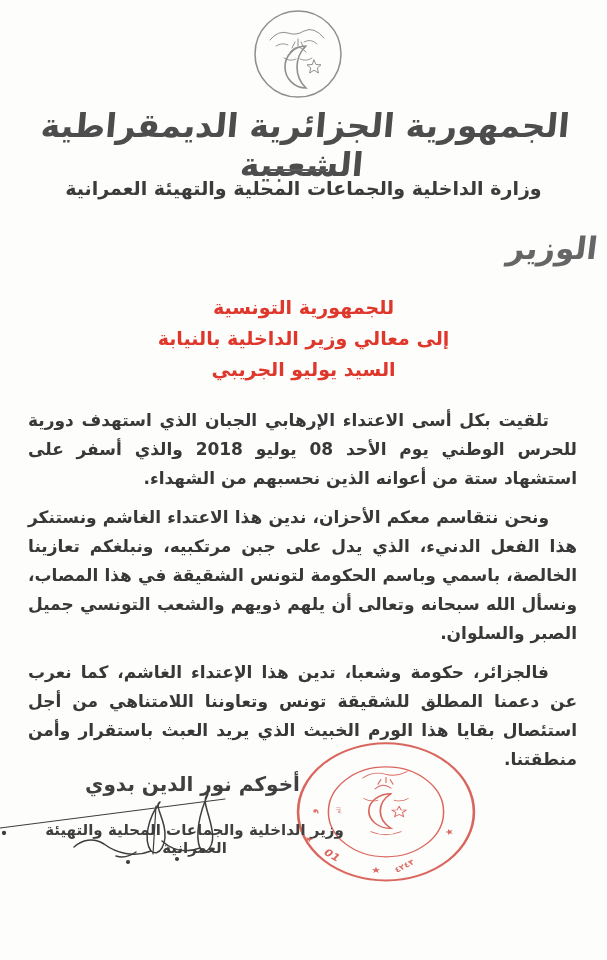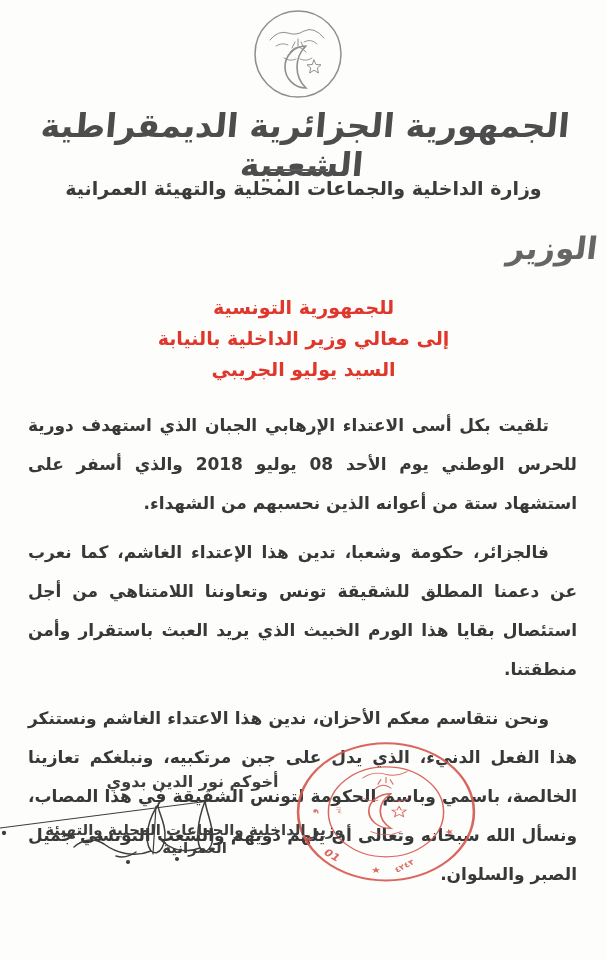--- a/index.html
+++ b/index.html
@@ -42,28 +42,28 @@
   .addressee {
     position: absolute; top: 292px; left: 0; width: 607px;
     text-align: center; color: #df372b; font-weight: bold;
     font-size: 19px; line-height: 31px;
   }
 
   
   .letter-body {
     position: absolute; top: 406px; right: 30px; left: 28px;
     font-size: 17px; font-weight: bold; color: #383838;
-    line-height: 39px; text-align: justify; text-justify: inter-word;
+    line-height: 29px; text-align: justify; text-justify: inter-word;
   }
   .letter-body p { margin-bottom: 10px; text-indent: 28px; }
 
   
   .closing-line {
     position: absolute; top: 772px; left: 70px; width: 245px;
-    text-align: center; font-size: 16px; font-weight: bold; color: #3f3f3f;
+    text-align: center; font-size: 20px; font-weight: bold; color: #3f3f3f;
     direction: rtl;
   }
   .signature-svg { position: absolute; left: 0; top: 786px; width: 270px; height: 85px; }
 
   .signer-title {
     position: absolute; top: 821px; left: 22px; width: 345px;
     text-align: center; font-size: 15px; font-weight: bold; color: #3f3f3f;
   }
 
   
@@ -102,22 +102,22 @@
   <div class="minister-calligraphy">الوزير</div>
 
   <div class="addressee">
     <div>للجمهورية التونسية</div>
     <div>إلى معالي وزير الداخلية بالنيابة</div>
     <div>السيد يوليو الجريبي</div>
   </div>
 
   <div class="letter-body">
     <p>تلقيت بكل أسى الاعتداء الإرهابي الجبان الذي استهدف دورية للحرس الوطني يوم الأحد 08 يوليو 2018 والذي أسفر على استشهاد ستة من أعوانه الذين نحسبهم من الشهداء.</p>
+    <p>ونحن نتقاسم معكم الأحزان، ندين هذا الاعتداء الغاشم ونستنكر هذا الفعل الدنيء، الذي يدل على جبن مرتكبيه، ونبلغكم تعازينا الخالصة، باسمي وباسم الحكومة لتونس الشقيقة في هذا المصاب، ونسأل الله سبحانه وتعالى أن يلهم ذويهم والشعب التونسي جميل الصبر والسلوان.</p>
     <p>فالجزائر، حكومة وشعبا، تدين هذا الإعتداء الغاشم، كما نعرب عن دعمنا المطلق للشقيقة تونس وتعاوننا اللامتناهي من أجل استئصال بقايا هذا الورم الخبيث الذي يريد العبث باستقرار وأمن منطقتنا.</p>
-    <p>ونحن نتقاسم معكم الأحزان، ندين هذا الاعتداء الغاشم ونستنكر هذا الفعل الدنيء، الذي يدل على جبن مرتكبيه، ونبلغكم تعازينا الخالصة، باسمي وباسم الحكومة لتونس الشقيقة في هذا المصاب، ونسأل الله سبحانه وتعالى أن يلهم ذويهم والشعب التونسي جميل الصبر والسلوان.</p>
   </div>
 
   <div class="closing-line">أخوكم نور الدين بدوي</div>
 
   <svg class="signature-svg" viewBox="0 0 270 85">
     <g fill="none" stroke="#3e3e3e" stroke-width="1.5" stroke-linecap="round">
       <path d="M0 42 L225 13" stroke-width="1.2"></path>
       <path d="M208 8 C 199 28, 195 50, 200 62 C 206 71, 215 60, 212 44 C 209 26, 201 14, 208 8"></path>
       <path d="M200 62 C 184 68, 172 64, 162 55"></path>
       <path d="M160 16 C 148 32, 143 54, 151 65 C 159 72, 168 58, 164 40 C 161 27, 155 19, 160 16"></path>

